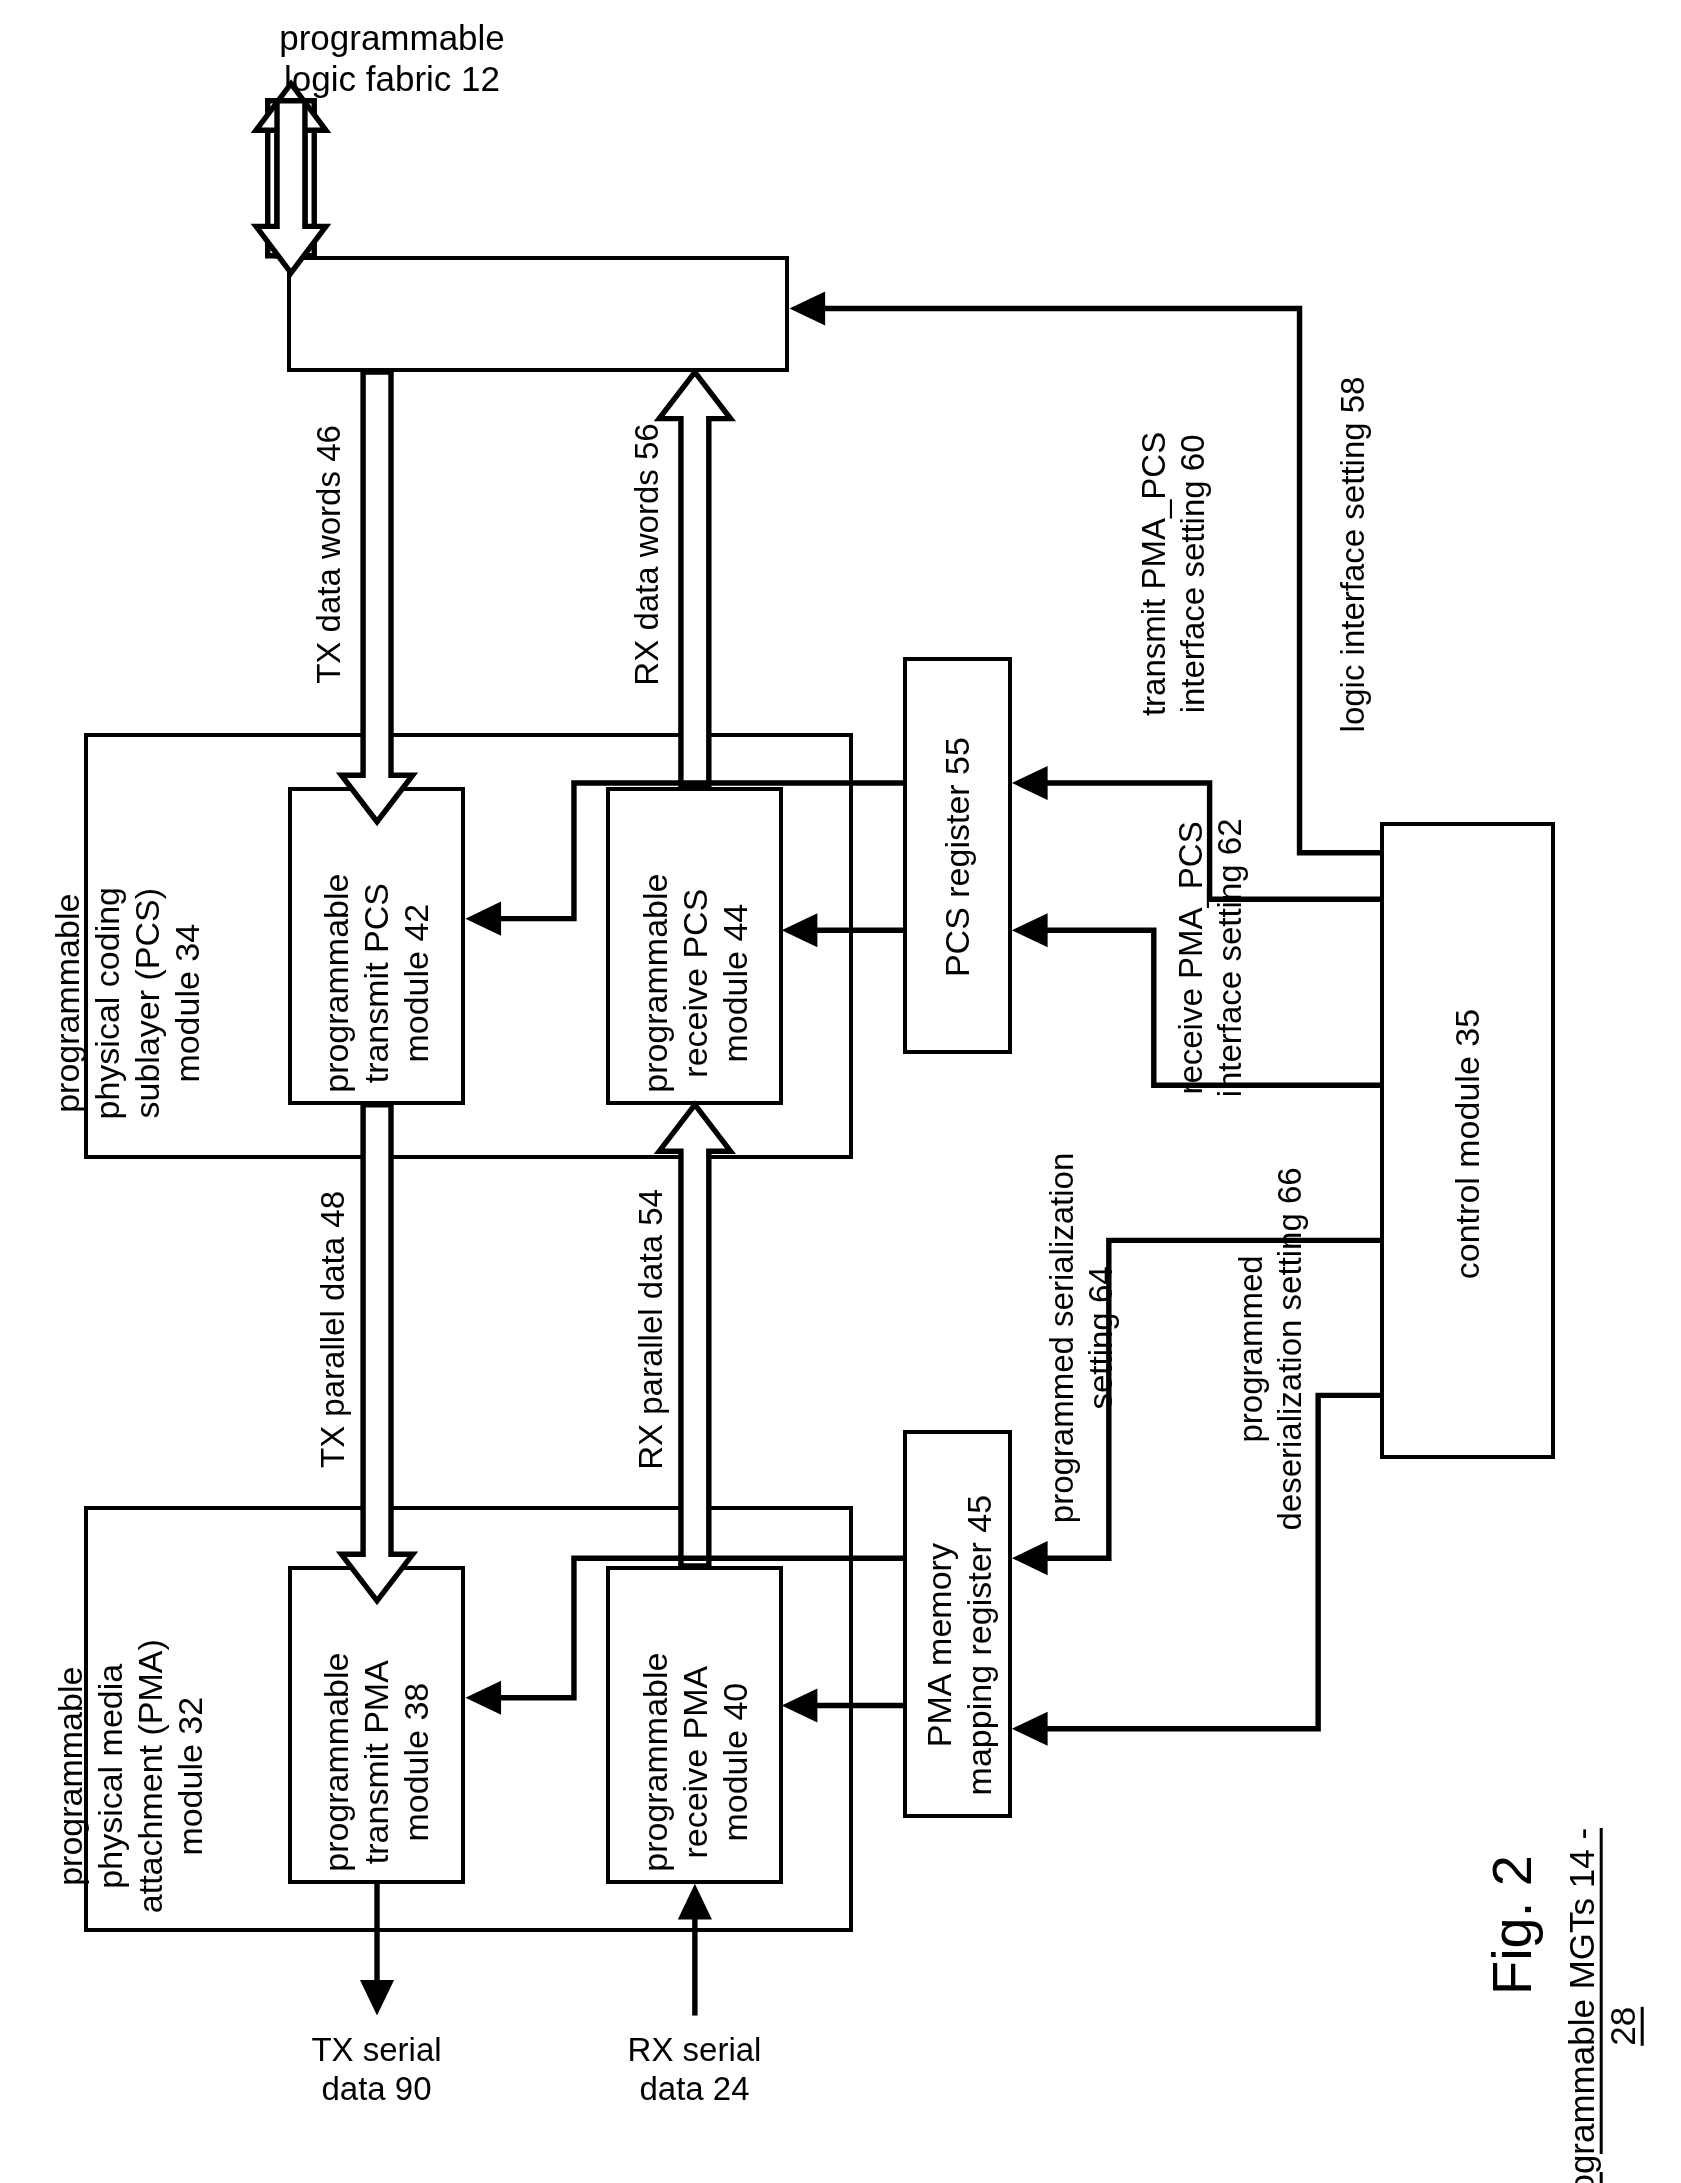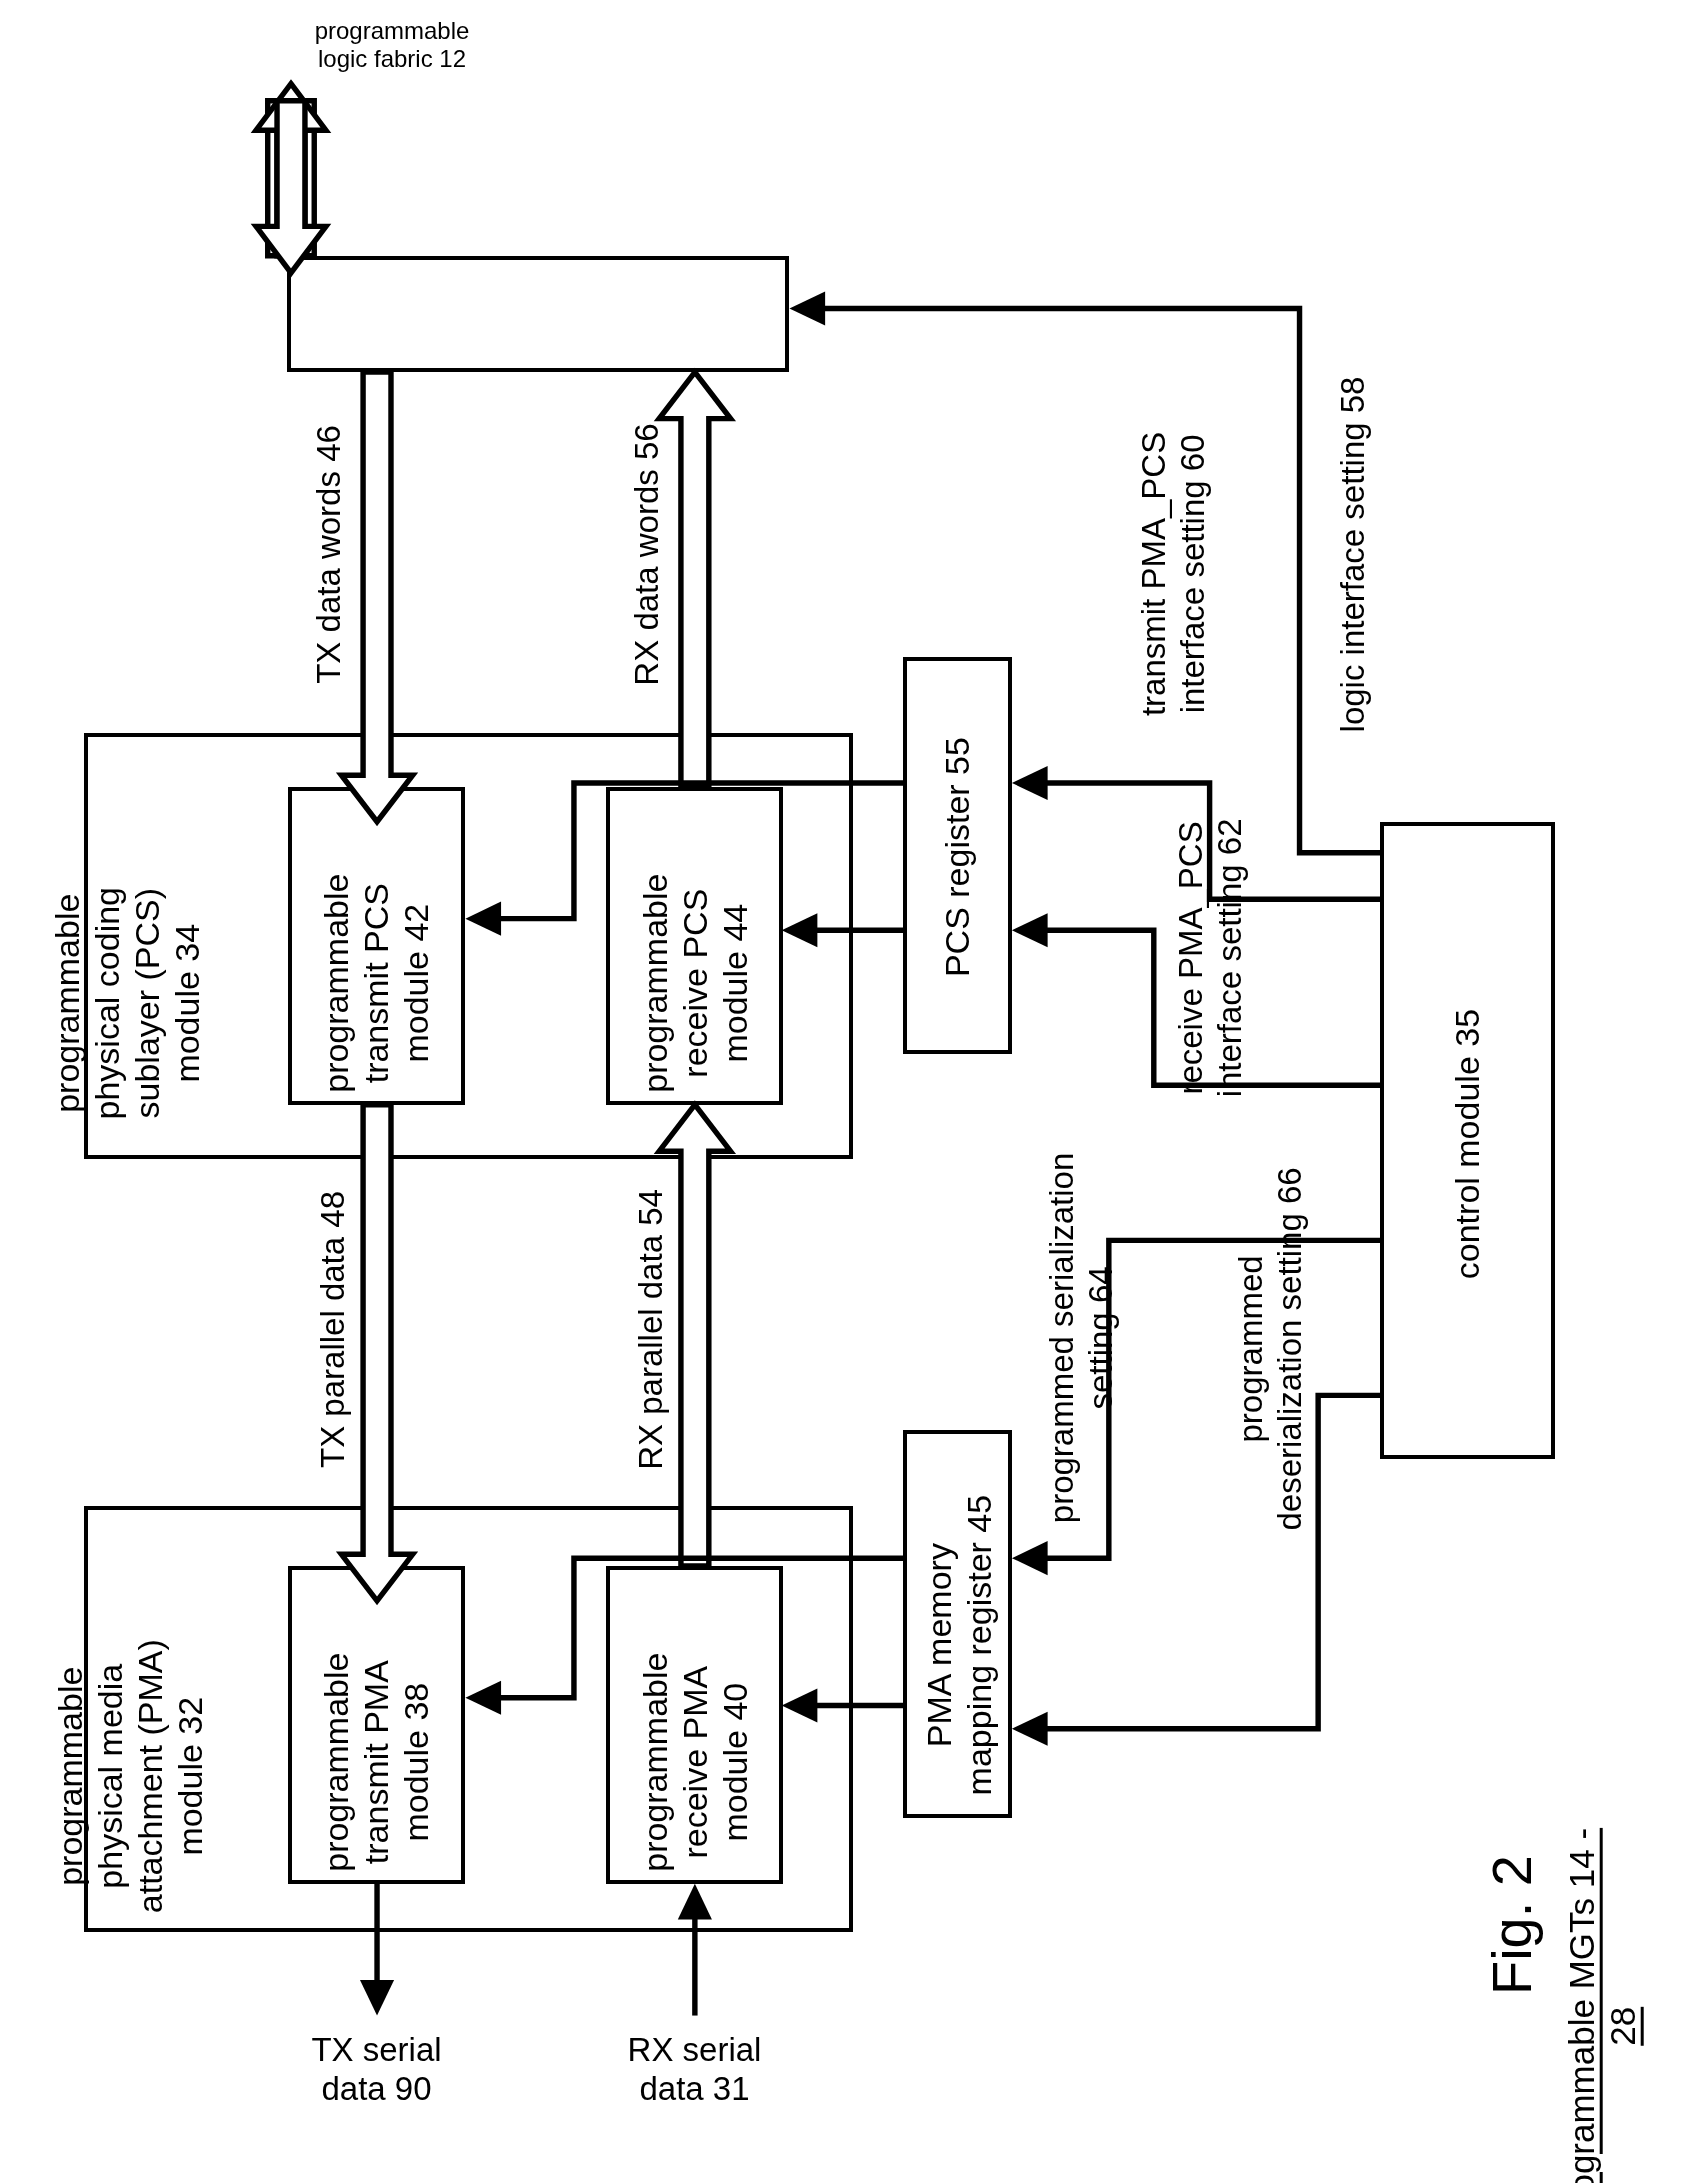--- a/index.html
+++ b/index.html
@@ -6,21 +6,21 @@
   body{font-family:"Liberation Sans", sans-serif;color:#000;}
   #stage{position:relative;width:1682px;height:2183px;background:#fff;overflow:hidden;}
 
   .box{position:absolute;border:4.7px solid #000;background:#fff;box-sizing:border-box;}
   .lbl{position:absolute;font-family:"Liberation Sans", sans-serif;color:#000;
        line-height:1.18;white-space:pre-line;text-align:center;}
   .rot{transform-origin:50% 50%;transform:rotate(-90deg);}
 
   svg.ov{position:absolute;left:0;top:0;width:1682px;height:2183px;overflow:visible;}
 
-  .t-hdr{font-size:24px;}
+  .t-hdr{font-size:35px;}
   .t-box{font-size:34px;}
   .t-sig{font-size:33px;}
   .t-fig{font-size:56px;}
   .t-cap{font-size:35px;}
   .ul{text-decoration:underline;text-underline-offset:6.2px;}
 </style>
 </head>
 <body>
 
 <div id="stage">
@@ -91,21 +91,21 @@
   <div class="lbl t-sig rot" style="left:872px;top:1299px;width:419px;">programmed serialization
 setting 64</div>
 
   <div class="lbl t-sig rot" style="left:1054px;top:1310px;width:434px;">programmed
 deserialization setting 66</div>
 
   <div class="lbl t-sig" style="left:268px;top:2031px;width:217px;">TX serial
 data 90</div>
 
   <div class="lbl t-sig" style="left:586px;top:2031px;width:217px;">RX serial
-data 31</div>
+data 24</div>
 
   <div class="lbl t-fig rot" style="left:1396px;top:1892px;width:233px;">Fig. 2</div>
 
   <div class="lbl t-cap rot ul" style="left:1385px;top:1985px;width:434px;">programmable MGTs 14 - 28</div>
 
   <svg class="ov" viewBox="0 0 2169 2816">
     <g fill="none" stroke="#000" stroke-width="7">
 
       <path d="M375,130 L405,130 L405,330 L345,330 L345,130 Z" fill="#fff" stroke="#000" stroke-width="7"></path>
     </g>

